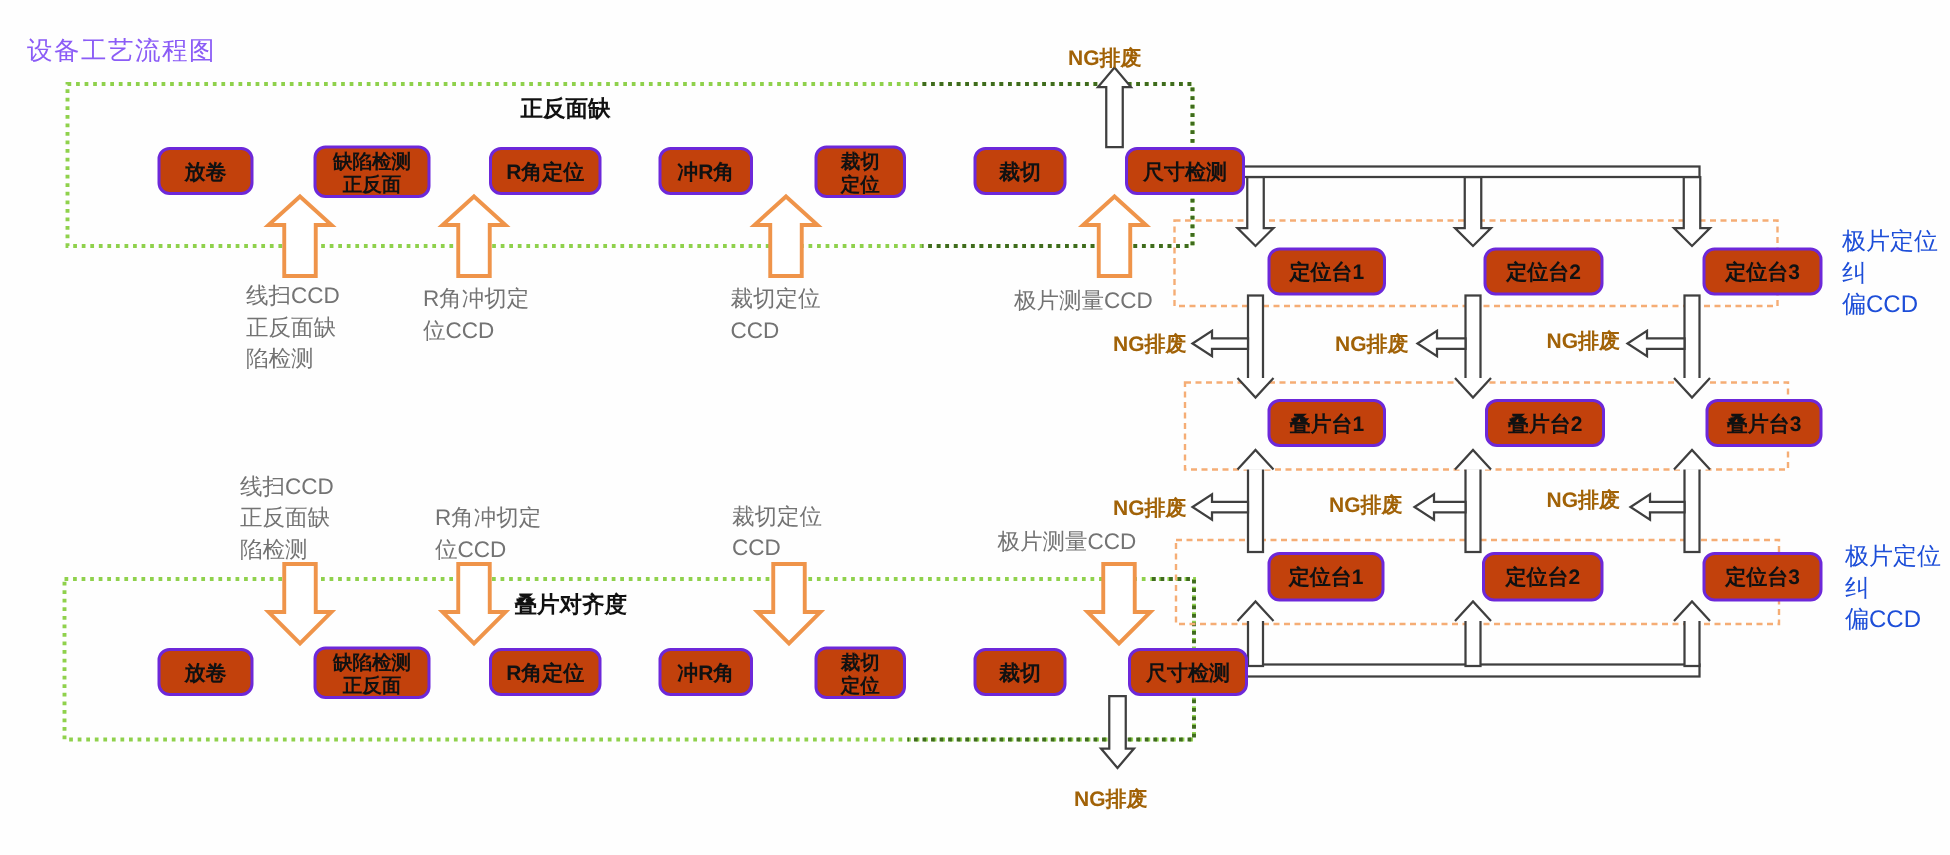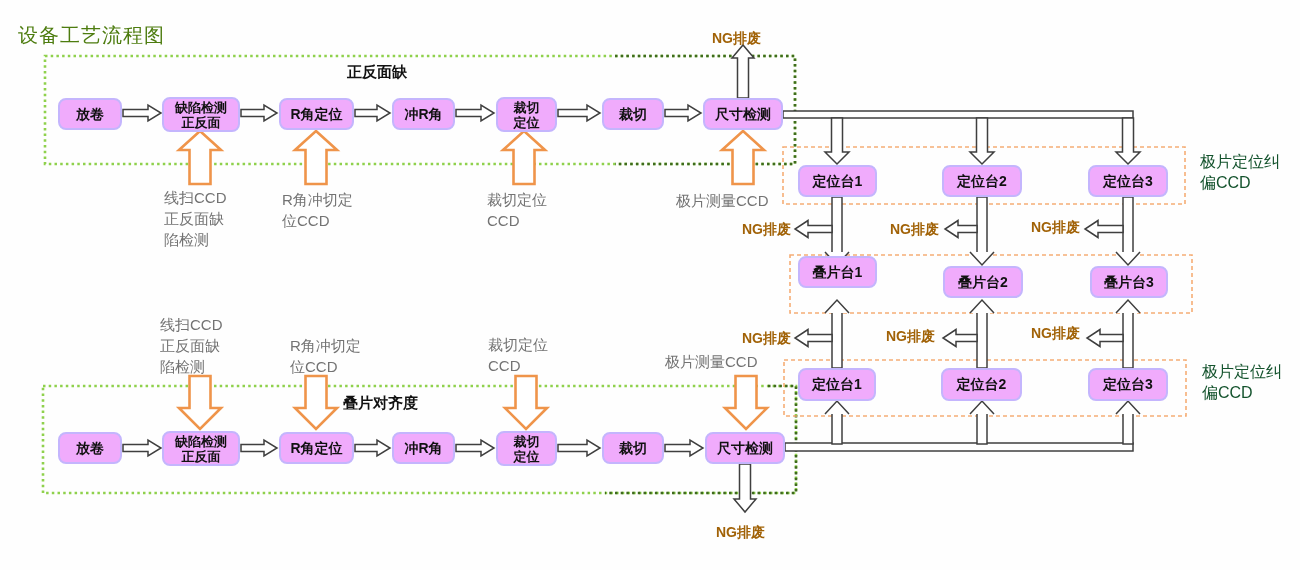--- a/index.html
+++ b/index.html
@@ -1,28 +1,28 @@
 <!DOCTYPE html>
 <html><head>
 <meta charset="utf-8">
 <style>
   html,body{margin:0;padding:0;background:#ffffff;}
   #canvas{position:relative;width:1300px;height:570px;background:#fefefe;overflow:hidden;
           font-family:"Liberation Sans", sans-serif;}
   #conn{position:absolute;left:0;top:0;}
-  .pbox{position:absolute;box-sizing:border-box;background:#f0abfc;border:2px solid #c4b5fd;
+  .pbox{position:absolute;box-sizing:border-box;background:#c2410c;border:2px solid #6d28d9;
         border-radius:8px;display:flex;align-items:center;justify-content:center;
         font-weight:bold;font-size:14px;line-height:15px;color:#111;text-align:center;
-        white-space:pre-line;z-index:3;}
+        white-space:pre-line;z-index:3;margin-left:47px;}
   .lbl{position:absolute;white-space:pre-line;color:#737373;z-index:3;}
   .ccd{font-size:15px;line-height:21px;}
-  .grp{font-size:16px;line-height:21px;color:#14532d;}
+  .grp{font-size:16px;line-height:21px;color:#1d4ed8;margin-left:28px;}
   .ng{font-weight:bold;font-size:14px;color:#a16207;}
   .sec{font-weight:bold;font-size:15px;color:#111;}
-  .title{font-family:"DejaVu Serif","Liberation Serif",serif;font-size:20px;color:#4d7c0f;
+  .title{font-family:"DejaVu Serif","Liberation Serif",serif;font-size:17px;color:#8b5cf6;
          letter-spacing:1px;}
 </style>
 </head>
 <body>
 
 <div id="canvas">
   <svg id="conn" width="1300" height="570" viewBox="0 0 1300 570">
       <rect x="45" y="56" width="750" height="108" fill="none" stroke="#8fd14c" stroke-width="2.6" stroke-dasharray="2.5 3.2"></rect>
       <path d="M615,56 H795 V164 H615" fill="none" stroke="#3f6a1e" stroke-width="2.6" stroke-dasharray="2.5 3.2"></path>
       <rect x="43" y="386" width="753" height="107" fill="none" stroke="#8fd14c" stroke-width="2.6" stroke-dasharray="2.5 3.2"></rect>
@@ -121,21 +121,21 @@
 陷检测</div>
   <div class="lbl ccd" style="left:290px;top:335px">R角冲切定
 位CCD</div>
   <div class="lbl ccd" style="left:488px;top:334px">裁切定位
 CCD</div>
   <div class="lbl ccd" style="left:665px;top:351px">极片测量CCD</div>
 
   <div class="pbox" style="left:798px;top:165px;width:79px;height:32px">定位台1</div>
   <div class="pbox" style="left:942px;top:165px;width:80px;height:32px">定位台2</div>
   <div class="pbox" style="left:1088px;top:165px;width:80px;height:32px">定位台3</div>
-  <div class="pbox" style="left:798px;top:256px;width:79px;height:32px">叠片台1</div>
+  <div class="pbox" style="left:798px;top:266px;width:79px;height:32px">叠片台1</div>
   <div class="pbox" style="left:943px;top:266px;width:80px;height:32px">叠片台2</div>
   <div class="pbox" style="left:1090px;top:266px;width:78px;height:32px">叠片台3</div>
   <div class="pbox" style="left:798px;top:368px;width:78px;height:33px">定位台1</div>
   <div class="pbox" style="left:941px;top:368px;width:81px;height:33px">定位台2</div>
   <div class="pbox" style="left:1088px;top:368px;width:80px;height:33px">定位台3</div>
 
   <div class="lbl grp" style="left:1200px;top:151px">极片定位纠
 偏CCD</div>
   <div class="lbl grp" style="left:1202px;top:361px">极片定位纠
 偏CCD</div>

